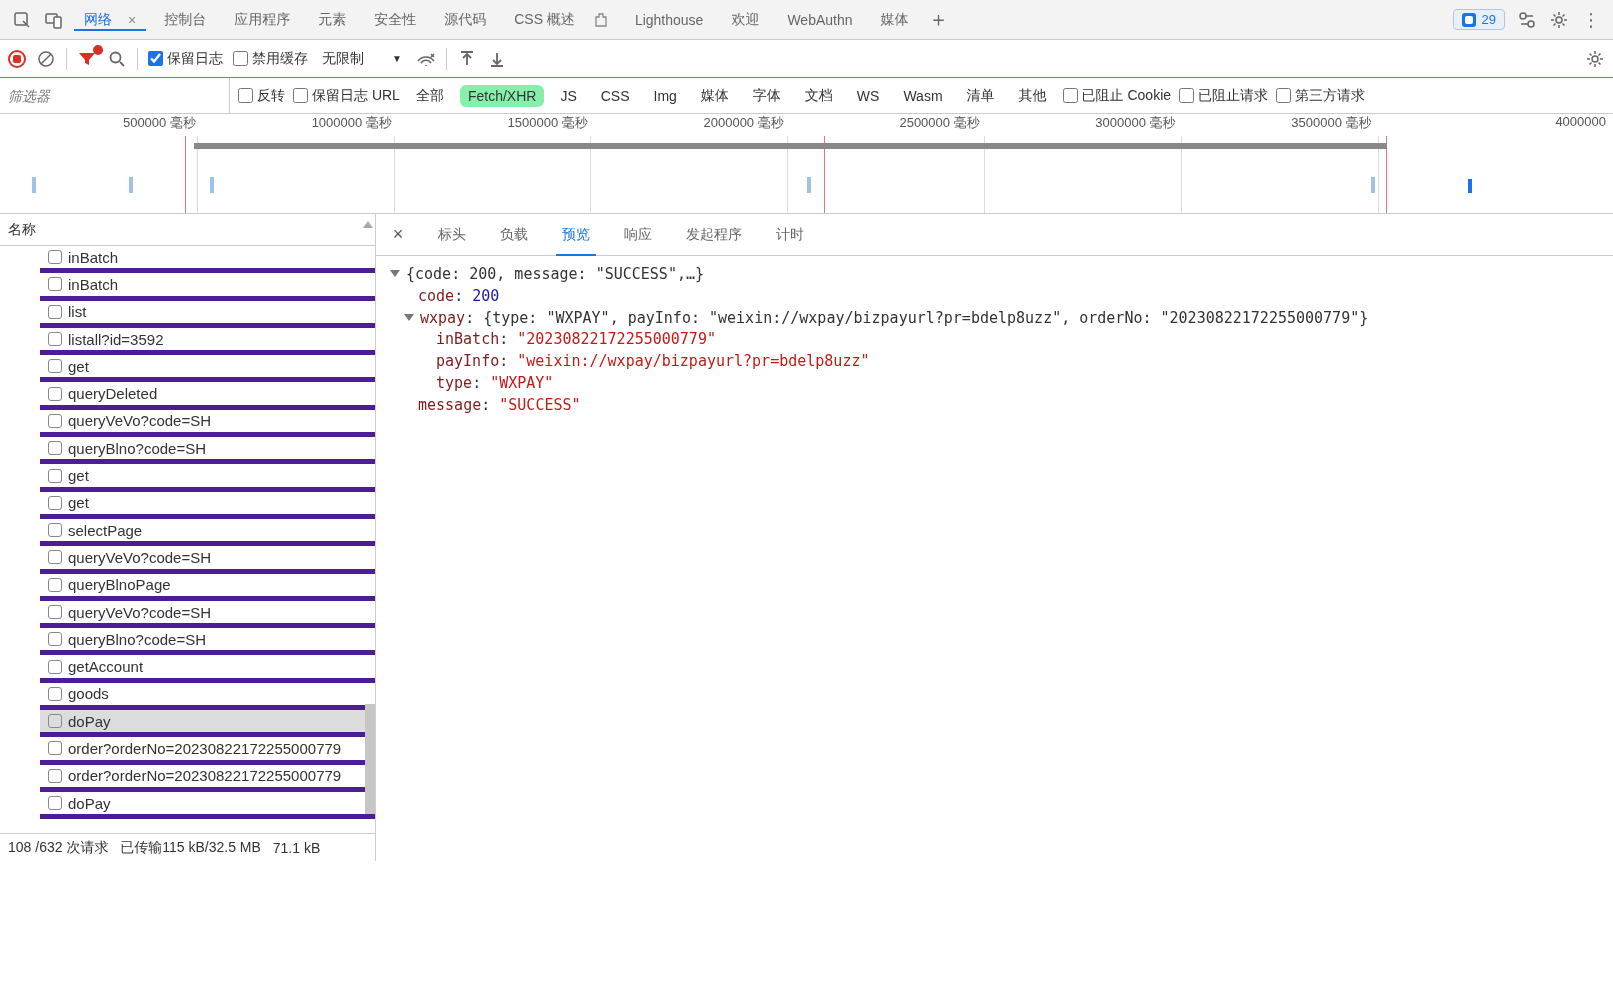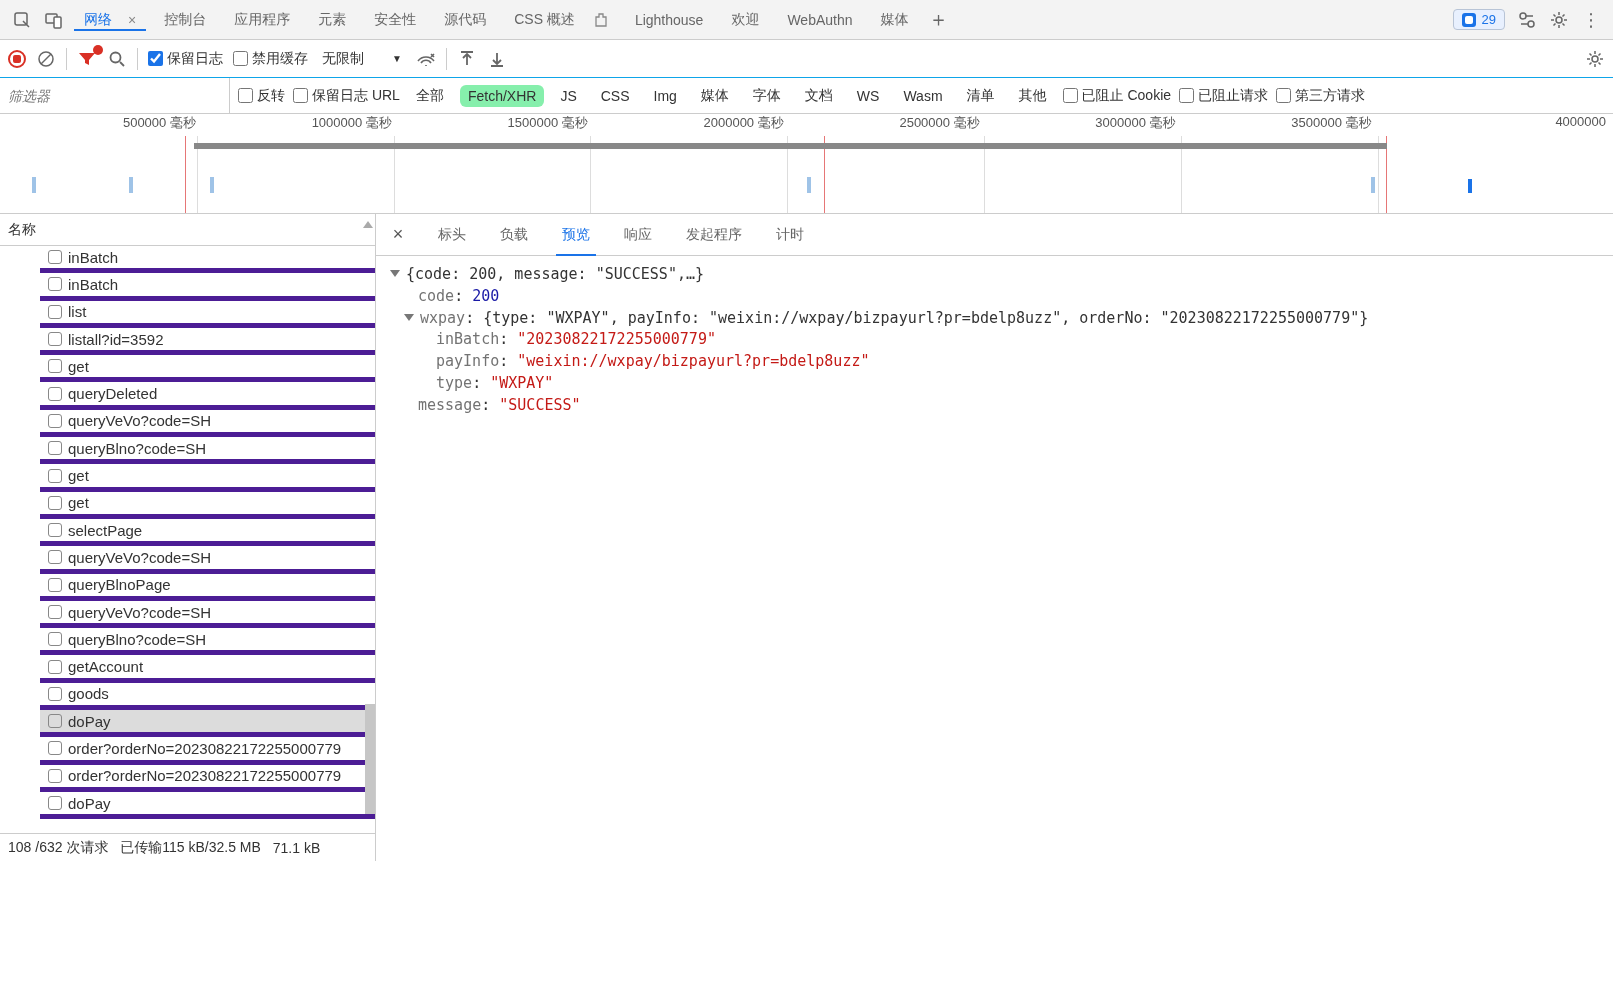--- a/index.html
+++ b/index.html
@@ -62,21 +62,21 @@
 
   .detail-panel { flex:1; display:flex; flex-direction:column; }
   .detail-tabs { height:42px; border-bottom:1px solid #ccc; display:flex; align-items:center; padding:0 10px; gap:6px;}
   .detail-tabs .close { width:24px; display:flex; align-items:center; justify-content:center; color:#555; font-size:18px; margin-right:8px;}
   .dtab { padding: 0 14px; height:42px; display:flex; align-items:center; color:#666; position:relative; cursor:pointer;}
   .dtab.active { color:#1a73e8; }
   .dtab.active::after { content:""; position:absolute; left:8px; right:8px; bottom:0; height:2px; background:#1a73e8;}
 
   .preview-body { flex:1; padding: 8px 14px; font-family: Menlo, Consolas, monospace; font-size: 15px; color:#333; line-height:1.45; overflow:auto;}
   .preview-body .tri { display:inline-block; width:0; height:0; border-left:5px solid transparent; border-right:5px solid transparent; border-top:7px solid #777; margin-right:6px; vertical-align:2px;}
-  .key { color:#737373; }
+  .key { color:#7f1d1d; }
   .num { color:#1a1aa6; }
   .str { color:#c41a16; }
   .plain { color:#333;}
   .line { white-space:pre; }
   .ind1 { padding-left: 28px;}
   .ind2 { padding-left: 46px;}
 
   svg { display:block; }
 </style>
 </head>

